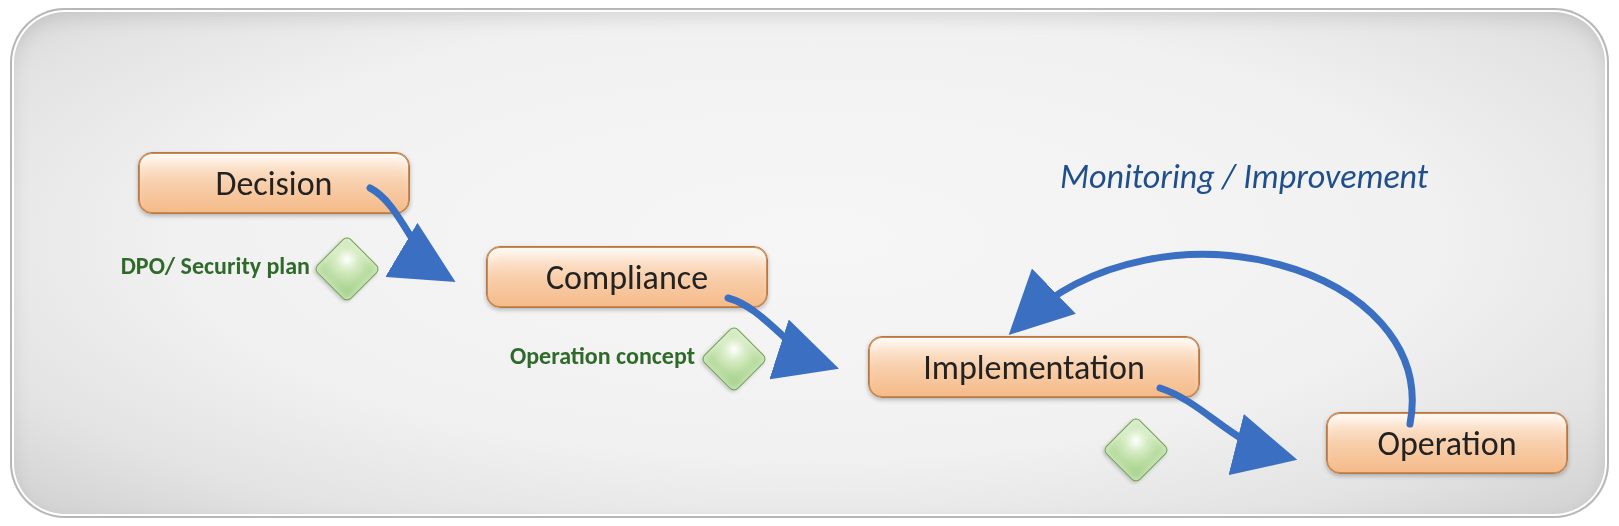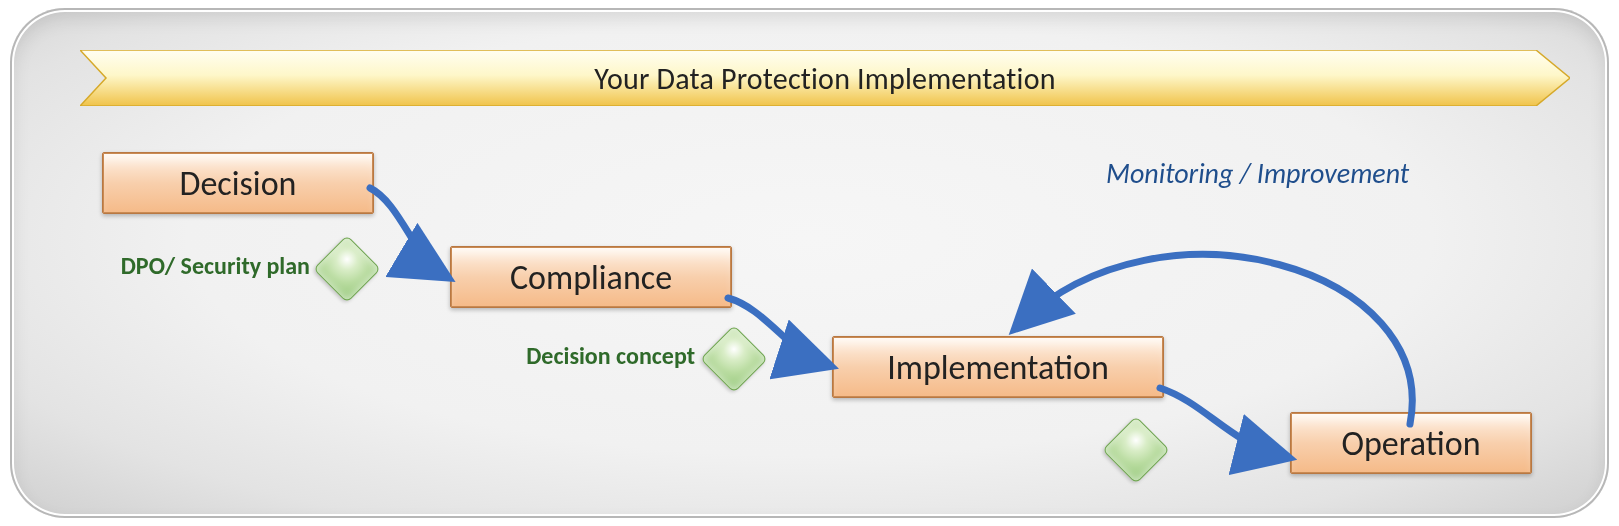--- a/index.html
+++ b/index.html
@@ -36,24 +36,25 @@
     font-size:30px;
     color:#222;
     letter-spacing:.2px;
   }
   
   .stage{
     position:absolute;
     display:flex;align-items:center;justify-content:center;
     font-size:34px;
     color:#222;
-    border-radius:2px;
+    border-radius:14px;
     background:linear-gradient(to bottom,#fff2e6 0%,#f8cfac 50%,#f5ba88 100%);
     box-shadow:inset 0 0 0 1px #c98a53,inset 0 12px 14px -8px rgba(255,255,255,.9),0 2px 4px rgba(0,0,0,.25);
     border:1px solid #b97842;
+    margin-left:36px;
   }
   .decision{left:92px;top:144px;width:270px;height:60px}
   .conception{left:440px;top:238px;width:280px;height:60px}
   .implementation{left:822px;top:328px;width:330px;height:60px}
   .operation{left:1280px;top:404px;width:240px;height:60px}
   
   .diamond{
     position:absolute;
     width:46px;height:46px;
     transform:rotate(45deg);
@@ -73,63 +74,49 @@
     color:#2f6a2a;
     text-align:right;
   }
   .ml1{left:60px;top:243px;width:240px}
   .ml2{left:430px;top:333px;width:255px}
   .ml3{left:820px;top:424px;width:265px}
   
   .feedback{
     position:absolute;
     left:1050px;top:148px;
-    font-size:28px;
+    font-size:34px;
     font-style:italic;
     color:#1f4e8c;
-    margin-left:46px;
   }
   
   .arrows{
     position:absolute;
     left:0;top:0;
     width:1599px;height:510px;
     pointer-events:none;
   }
 </style>
 </head>
 <body>
 
 <div class="panel">
 
-  <div class="banner">
-    <svg width="1490" height="56" viewBox="0 0 1490 56">
-      <defs>
-        <linearGradient id="gold" x1="0" y1="0" x2="0" y2="1">
-          <stop offset="0%" stop-color="#fffef2"></stop>
-          <stop offset="45%" stop-color="#fef7c9"></stop>
-          <stop offset="100%" stop-color="#f0c34a"></stop>
-        </linearGradient>
-      </defs>
-      <path d="M0 0 H1456 L1490 28 L1456 56 H0 L26 28 Z" fill="url(#gold)" stroke="#d6a92a" stroke-width="1.5"></path>
-    </svg>
-    <div class="banner-text">Your Data Protection Implementation</div>
-  </div>
 
   <div class="stage decision">Decision</div>
   <div class="stage conception">Compliance</div>
   <div class="stage implementation">Implementation</div>
   <div class="stage operation">Operation</div>
 
   <div class="diamond d1"></div>
   <div class="diamond d2"></div>
   <div class="diamond d3"></div>
 
   <div class="mlabel ml1">DPO/ Security plan</div>
-  <div class="mlabel ml2">Decision concept</div>
+  <div class="mlabel ml2">Operation concept</div>
 
   <div class="feedback">Monitoring / Improvement</div>
 
   <svg class="arrows" viewBox="0 0 1599 510">
     <defs>
       <marker id="ah" viewBox="0 0 12 12" refX="9" refY="6" markerWidth="9" markerHeight="9" orient="auto">
         <path d="M0 0 L12 6 L0 12 Z" fill="#3b6fc1"></path>
       </marker>
     </defs>
 

